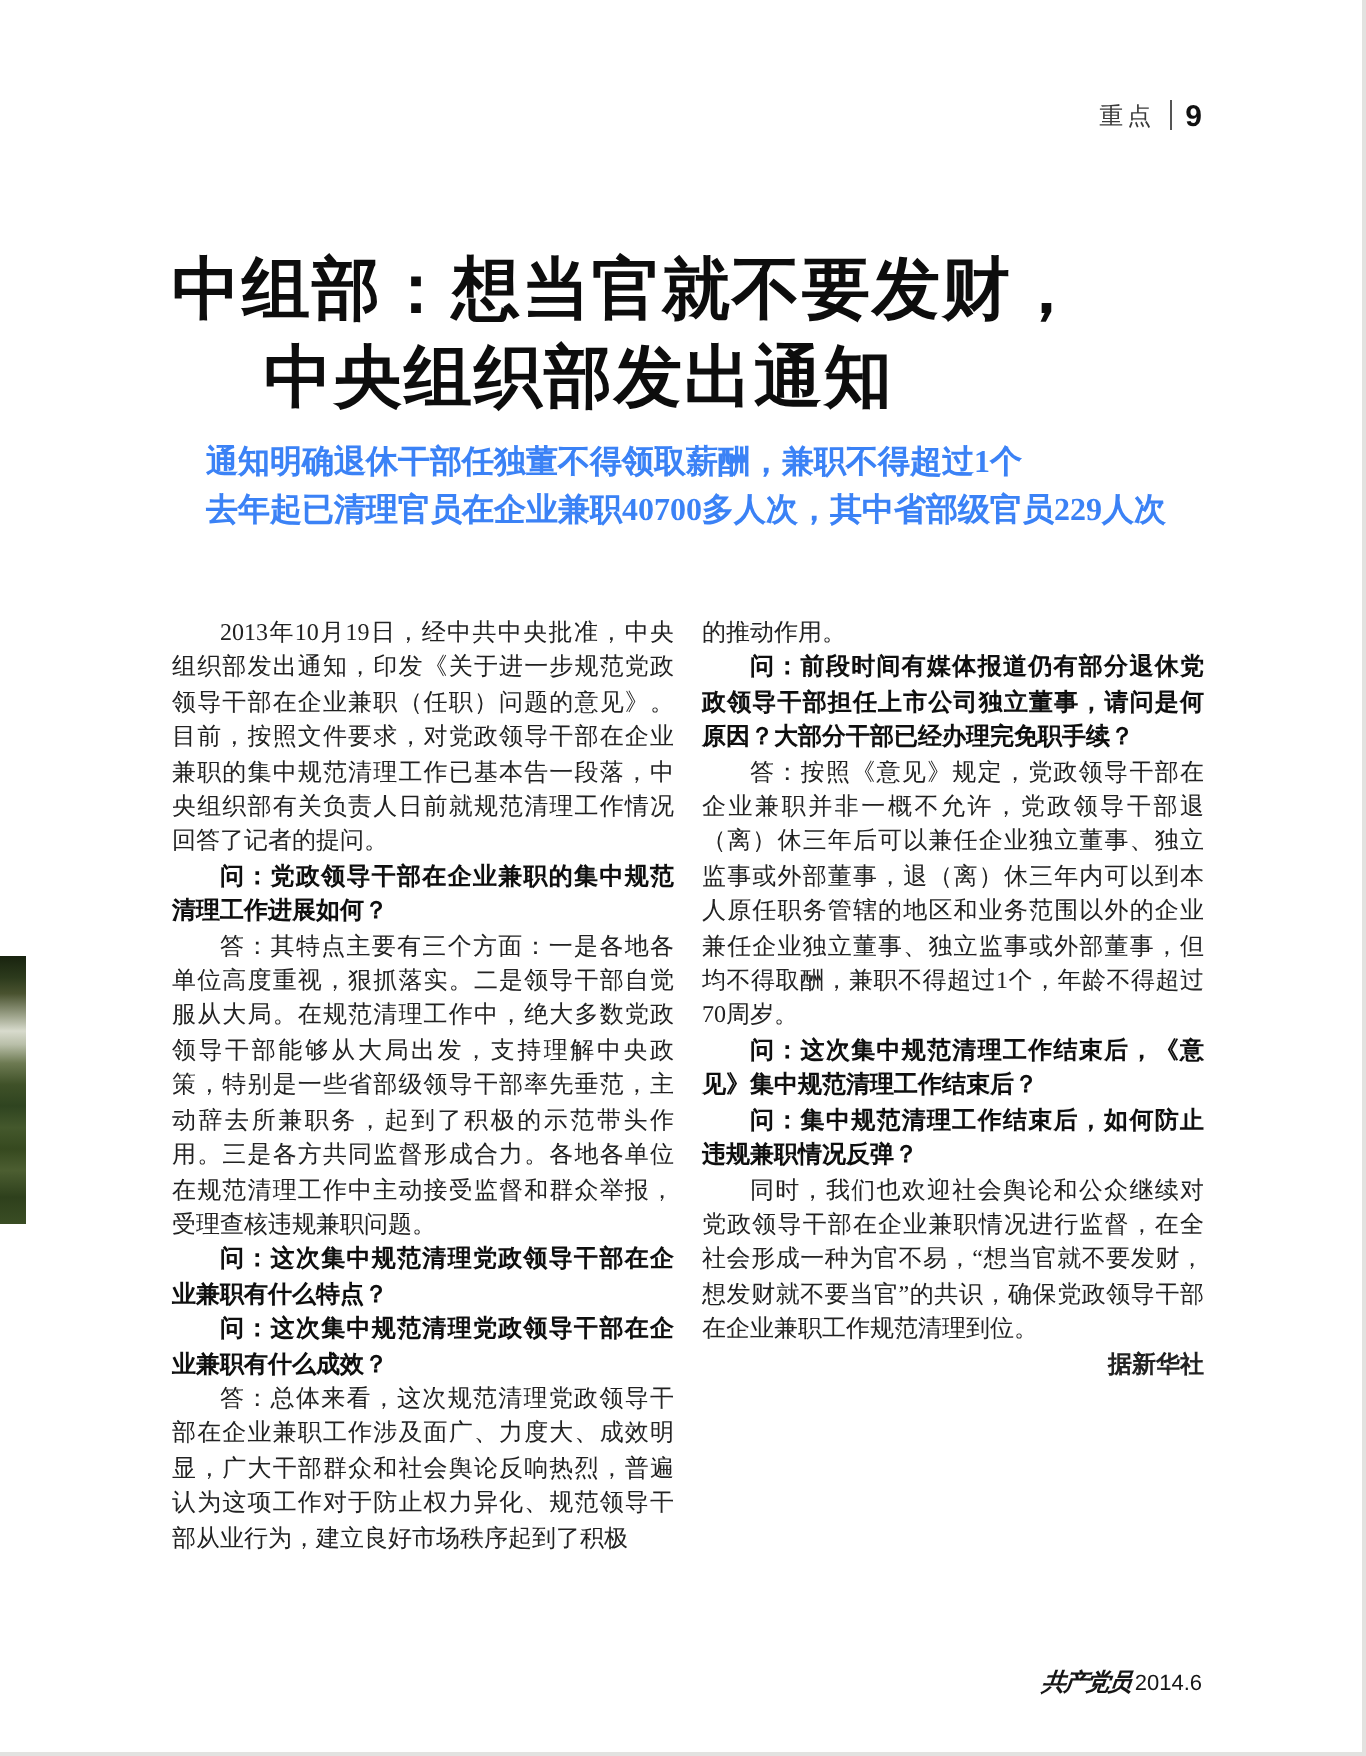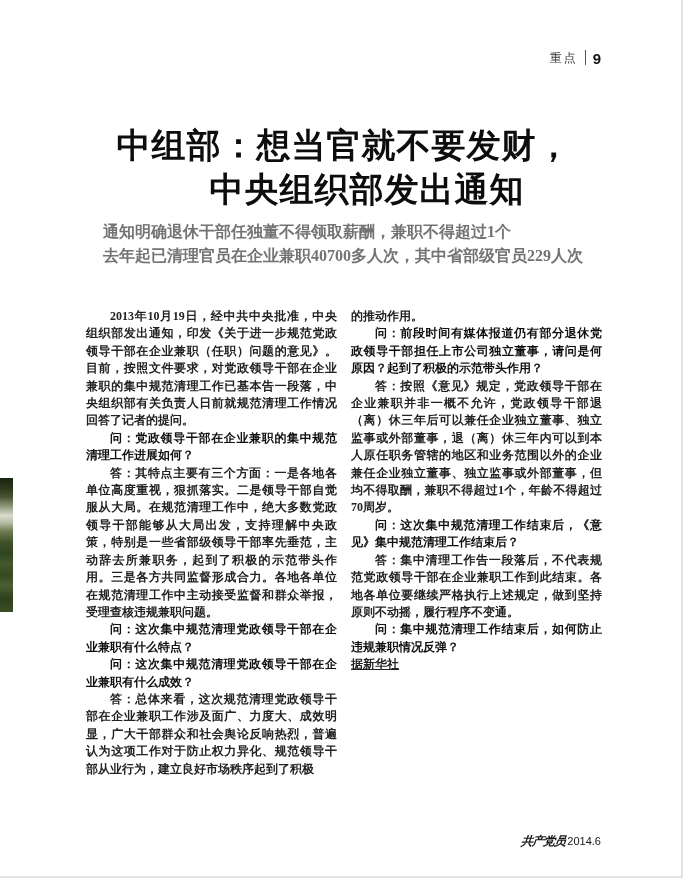--- a/index.html
+++ b/index.html
@@ -20,60 +20,58 @@
     display: flex; gap: 7px;
     font-family: "Liberation Sans", "DejaVu Sans", sans-serif;
   }
   .section-label { font-size: 12px; color: #3a3a3a; letter-spacing: 2px; }
   .header-divider { width: 1px; height: 15px; background: #555; }
   .page-number { font-size: 15px; font-weight: bold; color: #111; }
 
   
   .title-block {
     position: absolute; top: 124px; left: 86px; width: 516px;
-    text-align: center;
+    text-align: left;
     font-weight: 900; color: #0d0d0d;
     font-family: "Liberation Serif", "DejaVu Serif", serif;
   }
   .title-line { font-size: 34px; line-height: 44px; letter-spacing: 1px; white-space: nowrap; }
   .title-line2 { padding-left: 46px; }
 
   
   .subtitle-block {
     position: absolute; top: 220px; left: 103px; width: 500px;
-    font-weight: bold; color: #737373;
+    font-weight: bold; color: #3b82f6;
     font-size: 16px; line-height: 24px;
     font-family: "Liberation Serif", "DejaVu Serif", serif;
   }
 
   
   .article {
     position: absolute; top: 308px; left: 86px; width: 516px;
     display: flex; gap: 14px;
   }
   .col { width: 251px; }
   .para {
     font-size: 12px; line-height: 17.4px;
     text-align: justify;
     text-indent: 2em;
     color: #222;
     font-family: "Liberation Serif", "DejaVu Serif", serif;
-    font-weight: bold;
   }
   .para.question {
     font-weight: bold;
     color: #0f0f0f;
     font-family: "Liberation Sans", "DejaVu Sans", sans-serif;
   }
   .para.no-indent { text-indent: 0; }
   .para.byline {
-    text-indent: 0;
+    text-align: right; text-indent: 0;
     font-weight: bold;
     font-family: "Liberation Sans", "DejaVu Sans", sans-serif;
-    text-decoration: underline;
   }
 
   
   .edge-photo {
     position: absolute; left: 0; top: 478px;
     width: 13px; height: 134px;
     background: linear-gradient(180deg,
       #18230f 0%, #2c3a1c 8%, #49522f 14%,
       #9aa087 22%, #d8dbcd 28%, #b9bfa9 33%,
       #6d7a52 40%, #3f5128 48%, #2f4420 56%,
@@ -121,25 +119,25 @@
   <div class="col">
     <p class="para">2013年10月19日，经中共中央批准，中央组织部发出通知，印发《关于进一步规范党政领导干部在企业兼职（任职）问题的意见》。目前，按照文件要求，对党政领导干部在企业兼职的集中规范清理工作已基本告一段落，中央组织部有关负责人日前就规范清理工作情况回答了记者的提问。</p>
     <p class="para question">问：党政领导干部在企业兼职的集中规范清理工作进展如何？</p>
     <p class="para">答：其特点主要有三个方面：一是各地各单位高度重视，狠抓落实。二是领导干部自觉服从大局。在规范清理工作中，绝大多数党政领导干部能够从大局出发，支持理解中央政策，特别是一些省部级领导干部率先垂范，主动辞去所兼职务，起到了积极的示范带头作用。三是各方共同监督形成合力。各地各单位在规范清理工作中主动接受监督和群众举报，受理查核违规兼职问题。</p>
     <p class="para question">问：这次集中规范清理党政领导干部在企业兼职有什么特点？</p>
     <p class="para question">问：这次集中规范清理党政领导干部在企业兼职有什么成效？</p>
     <p class="para">答：总体来看，这次规范清理党政领导干部在企业兼职工作涉及面广、力度大、成效明显，广大干部群众和社会舆论反响热烈，普遍认为这项工作对于防止权力异化、规范领导干部从业行为，建立良好市场秩序起到了积极</p>
   </div>
   <div class="col">
     <p class="para no-indent">的推动作用。</p>
-    <p class="para question">问：前段时间有媒体报道仍有部分退休党政领导干部担任上市公司独立董事，请问是何原因？起到了积极的示范带头作用？</p>
+    <p class="para question">问：前段时间有媒体报道仍有部分退休党政领导干部担任上市公司独立董事，请问是何原因？大部分干部已经办理完免职手续？</p>
     <p class="para">答：按照《意见》规定，党政领导干部在企业兼职并非一概不允许，党政领导干部退（离）休三年后可以兼任企业独立董事、独立监事或外部董事，退（离）休三年内可以到本人原任职务管辖的地区和业务范围以外的企业兼任企业独立董事、独立监事或外部董事，但均不得取酬，兼职不得超过1个，年龄不得超过70周岁。</p>
     <p class="para question">问：这次集中规范清理工作结束后，《意见》集中规范清理工作结束后？</p>
-    <p class="para">答：集中清理工作告一段落后，不代表规范党政领导干部在企业兼职工作到此结束。各地各单位要继续严格执行上述规定，做到坚持原则不动摇，履行程序不变通。</p>
     <p class="para question">问：集中规范清理工作结束后，如何防止违规兼职情况反弹？</p>
+    <p class="para">同时，我们也欢迎社会舆论和公众继续对党政领导干部在企业兼职情况进行监督，在全社会形成一种为官不易，“想当官就不要发财，想发财就不要当官”的共识，确保党政领导干部在企业兼职工作规范清理到位。</p>
     <p class="para byline">据新华社</p>
   </div>
 </div>
 
 <div class="edge-photo"></div>
 
 <div class="page-footer">
   <span class="magazine-logo">共产党员</span>
   <span class="issue-number">2014.6</span>
 </div>

